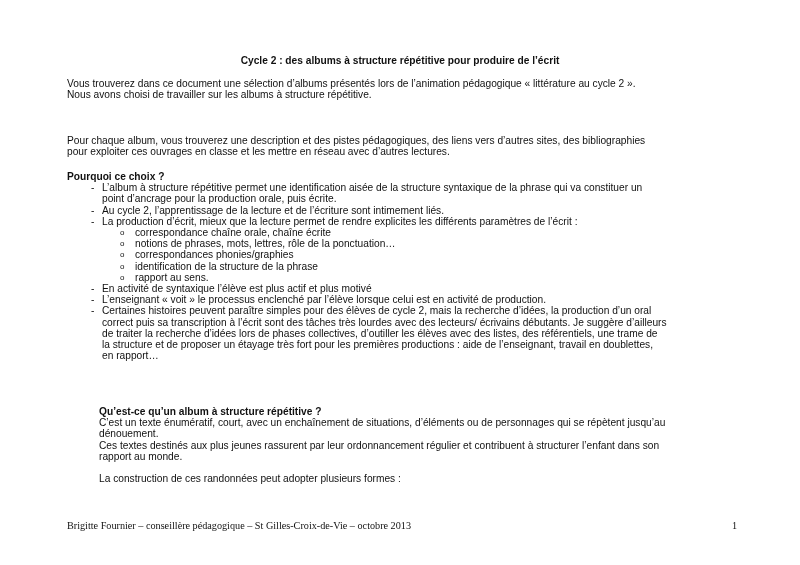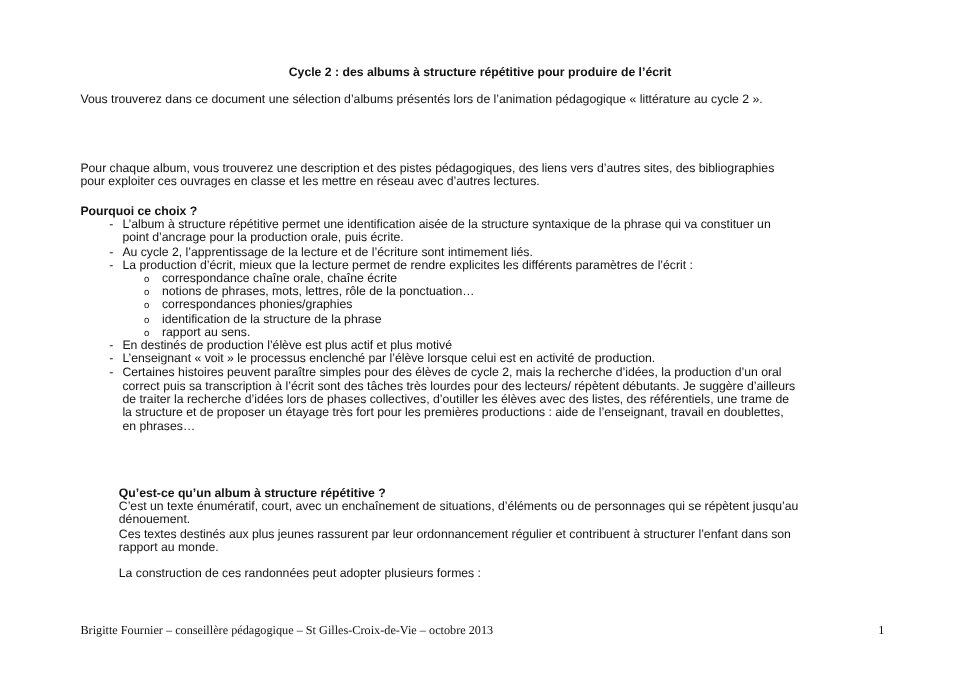--- a/index.html
+++ b/index.html
@@ -27,20 +27,21 @@
   .footer .num { position: absolute; right: 0; top: 0; }
 </style>
 </head>
 <body>
 
 <div class="page">
   <div class="title">Cycle 2 : des albums à structure répétitive pour produire de l’écrit</div>
 
   <div class="block p1">
     <div class="p">Vous trouverez dans ce document une sélection d’albums présentés lors de l’animation pédagogique « littérature au cycle 2 ».</div>
+    <div class="p">Nous avons choisi de travailler sur les albums à structure répétitive.</div>
   </div>
 
   <div class="block p2">
     <div class="p">Pour chaque album, vous trouverez une description et des pistes pédagogiques, des liens vers d’autres sites, des bibliographies</div>
     <div class="p">pour exploiter ces ouvrages en classe et les mettre en réseau avec d’autres lectures.</div>
   </div>
 
   <div class="block sec1">
     <div class="h">Pourquoi ce choix ?</div>
     <ul class="dash">
@@ -59,33 +60,33 @@
         <ul class="circ">
           <li><span class="mark">o</span><span>correspondance chaîne orale, chaîne écrite</span></li>
           <li><span class="mark">o</span><span>notions de phrases, mots, lettres, rôle de la ponctuation…</span></li>
           <li><span class="mark">o</span><span>correspondances phonies/graphies</span></li>
           <li><span class="mark">o</span><span>identification de la structure de la phrase</span></li>
           <li><span class="mark">o</span><span>rapport au sens.</span></li>
         </ul>
       </li>
       <li>
         <span class="mark">-</span>
-        <div>En destinés de production l’élève est plus actif et plus motivé</div>
+        <div>En activité de syntaxique l’élève est plus actif et plus motivé</div>
       </li>
       <li>
         <span class="mark">-</span>
         <div>L’enseignant « voit » le processus enclenché par l’élève lorsque celui est en activité de production.</div>
       </li>
       <li>
         <span class="mark">-</span>
         <div>Certaines histoires peuvent paraître simples pour des élèves de cycle 2, mais la recherche d’idées, la production d’un oral</div>
-        <div>correct puis sa transcription à l’écrit sont des tâches très lourdes pour des lecteurs/ répètent débutants. Je suggère d’ailleurs</div>
+        <div>correct puis sa transcription à l’écrit sont des tâches très lourdes avec des lecteurs/ écrivains débutants. Je suggère d’ailleurs</div>
         <div>de traiter la recherche d’idées lors de phases collectives, d’outiller les élèves avec des listes, des référentiels, une trame de</div>
         <div>la structure et de proposer un étayage très fort pour les premières productions : aide de l’enseignant, travail en doublettes,</div>
-        <div>en phrases…</div>
+        <div>en rapport…</div>
       </li>
     </ul>
   </div>
 
   <div class="block sec2">
     <div class="h">Qu’est-ce qu’un album à structure répétitive ?</div>
     <div class="p">C’est un texte énumératif, court, avec un enchaînement de situations, d’éléments ou de personnages qui se répètent jusqu’au</div>
     <div class="p">dénouement.</div>
     <div class="p">Ces textes destinés aux plus jeunes rassurent par leur ordonnancement régulier et contribuent à structurer l’enfant dans son</div>
     <div class="p">rapport au monde.</div>

